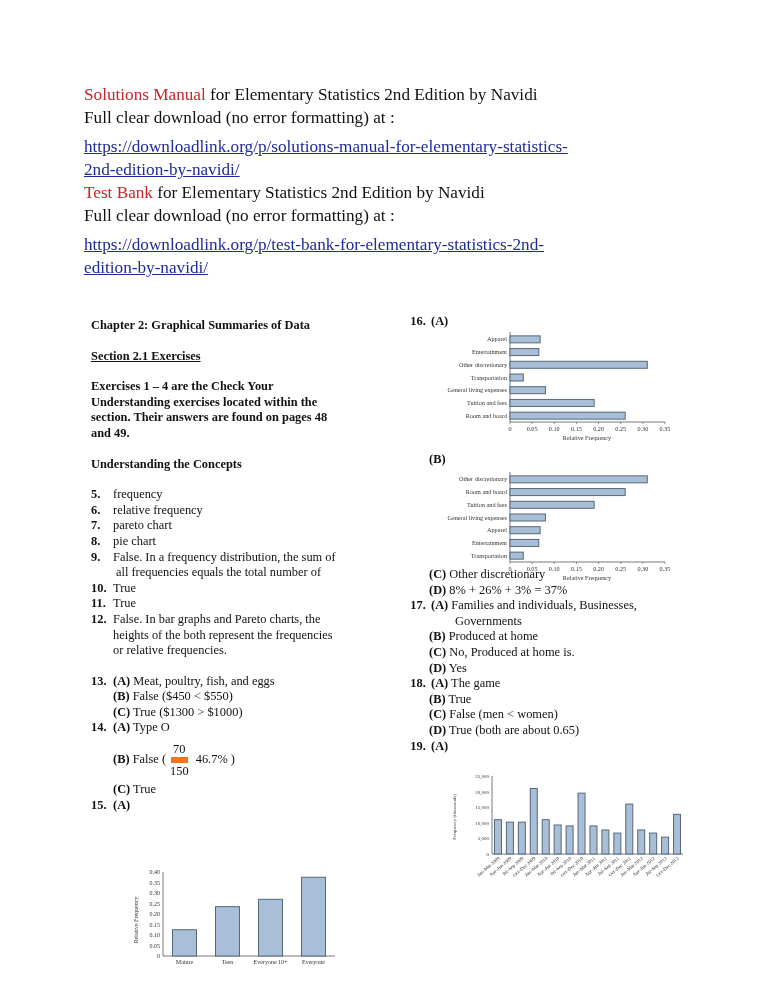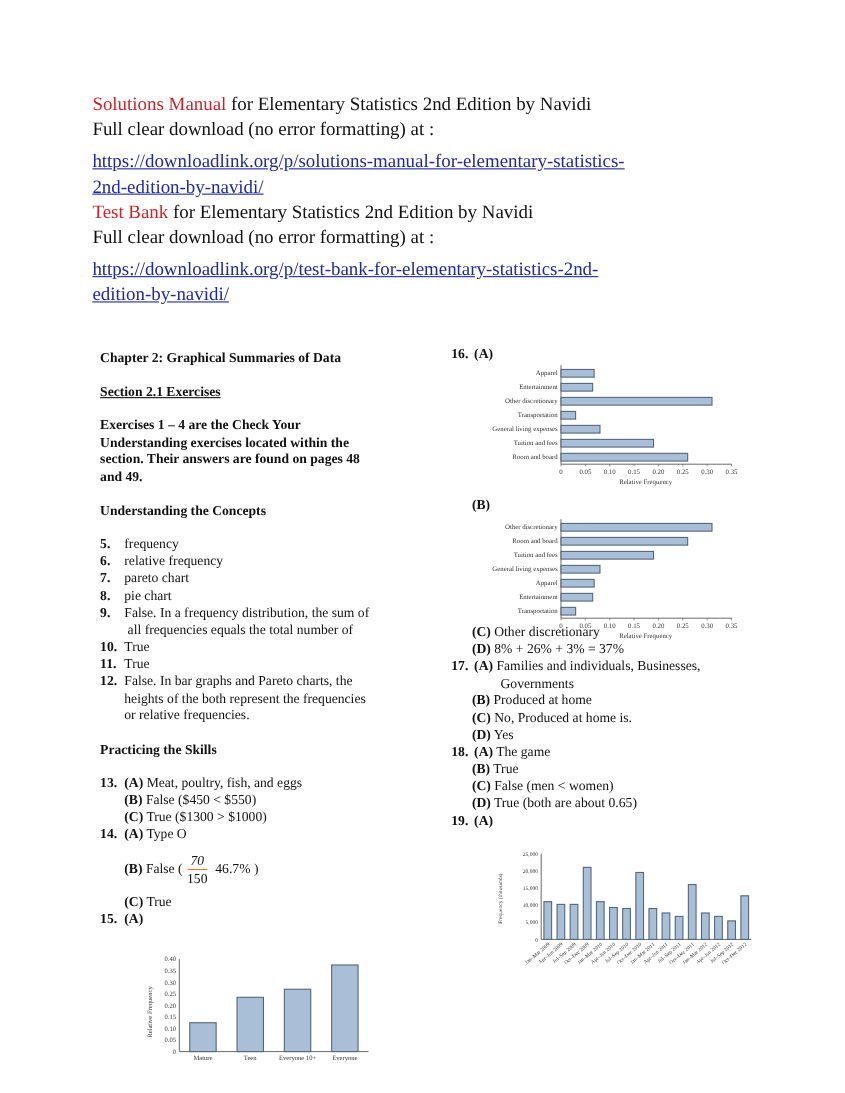--- a/index.html
+++ b/index.html
@@ -17,21 +17,21 @@
   .bold { font-weight: bold; }
   .ul { text-decoration: underline; }
   .para { margin-bottom: 15px; }
   .item { display: flex; }
   .num { font-weight: bold; width: 22px; flex: none; }
   .num.wide { width: 26px; text-align: center; }
   .cont { padding-left: 26px; }
   .b { font-weight: bold; }
 
   .frac { display: inline-flex; flex-direction: column; align-items: center; vertical-align: middle; margin: 0 4px; line-height: 16px; }
-  .frac .top { border-bottom: 1px solid #f97316; padding: 0 2px; font-style: italic; }
+  .frac .top { border-bottom: 6px solid #f97316; padding: 0 2px; }
 
   svg text { font-family: "Liberation Serif", "DejaVu Serif", serif; fill: #333; }
   .chart { position: absolute; }
   .bar { fill: #a9bfd8; stroke: #55677a; stroke-width: 1; }
 </style>
 </head>
 <body>
 
 <div class="header">
   <div class="line"><span class="red">Solutions Manual</span><span> for Elementary Statistics 2nd Edition by Navidi</span></div>
@@ -86,21 +86,20 @@
         <span>True</span>
       </div>
     <div class="item">
         <span class="num">12.</span>
         <span>False. In bar graphs and Pareto charts, the</span>
       </div>
     <div class="cont" style="padding-left:22px">heights of the both represent the frequencies</div>
     <div class="cont" style="padding-left:22px">or relative frequencies.</div>
   </div>
 
-  <div class="para bold">Practicing the Skills</div>
 
   <div>
     <div class="item">
         <span class="num">13.</span>
         <span><span class="b">(A)</span><span> Meat, poultry, fish, and eggs</span></span>
       </div>
     <div style="padding-left:22px"><span class="b">(B)</span><span> False ($450 &lt; $550)</span></div>
     <div style="padding-left:22px"><span class="b">(C)</span><span> True ($1300 &gt; $1000)</span></div>
   </div>
   <div>

